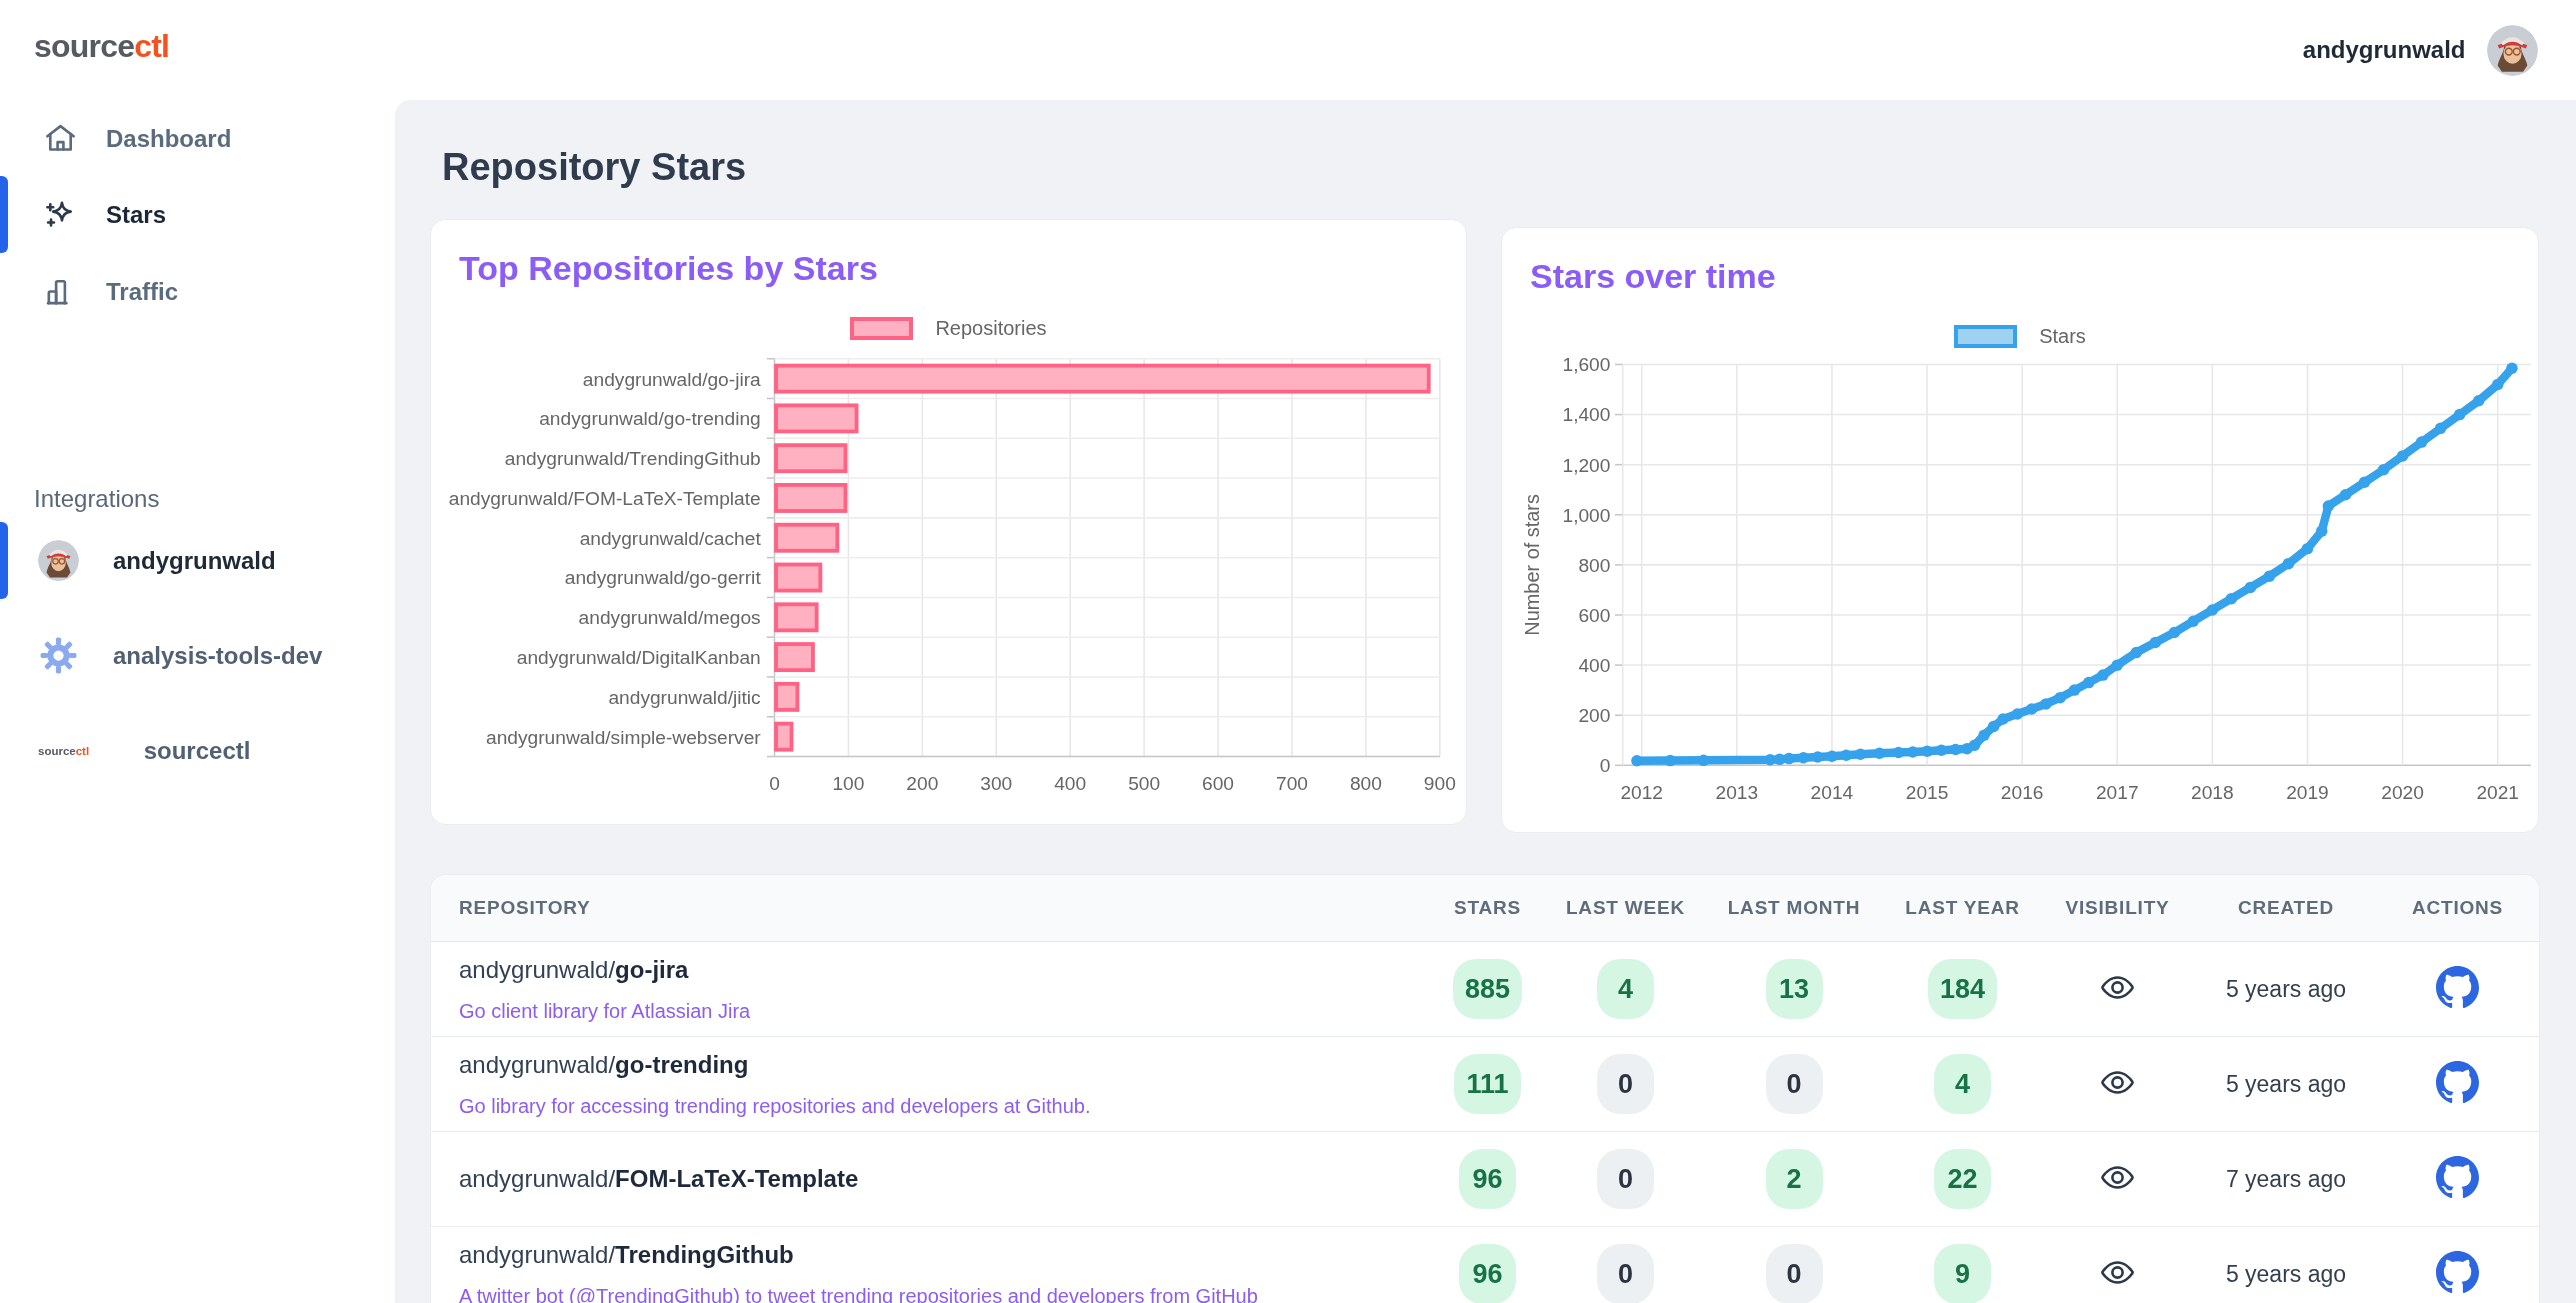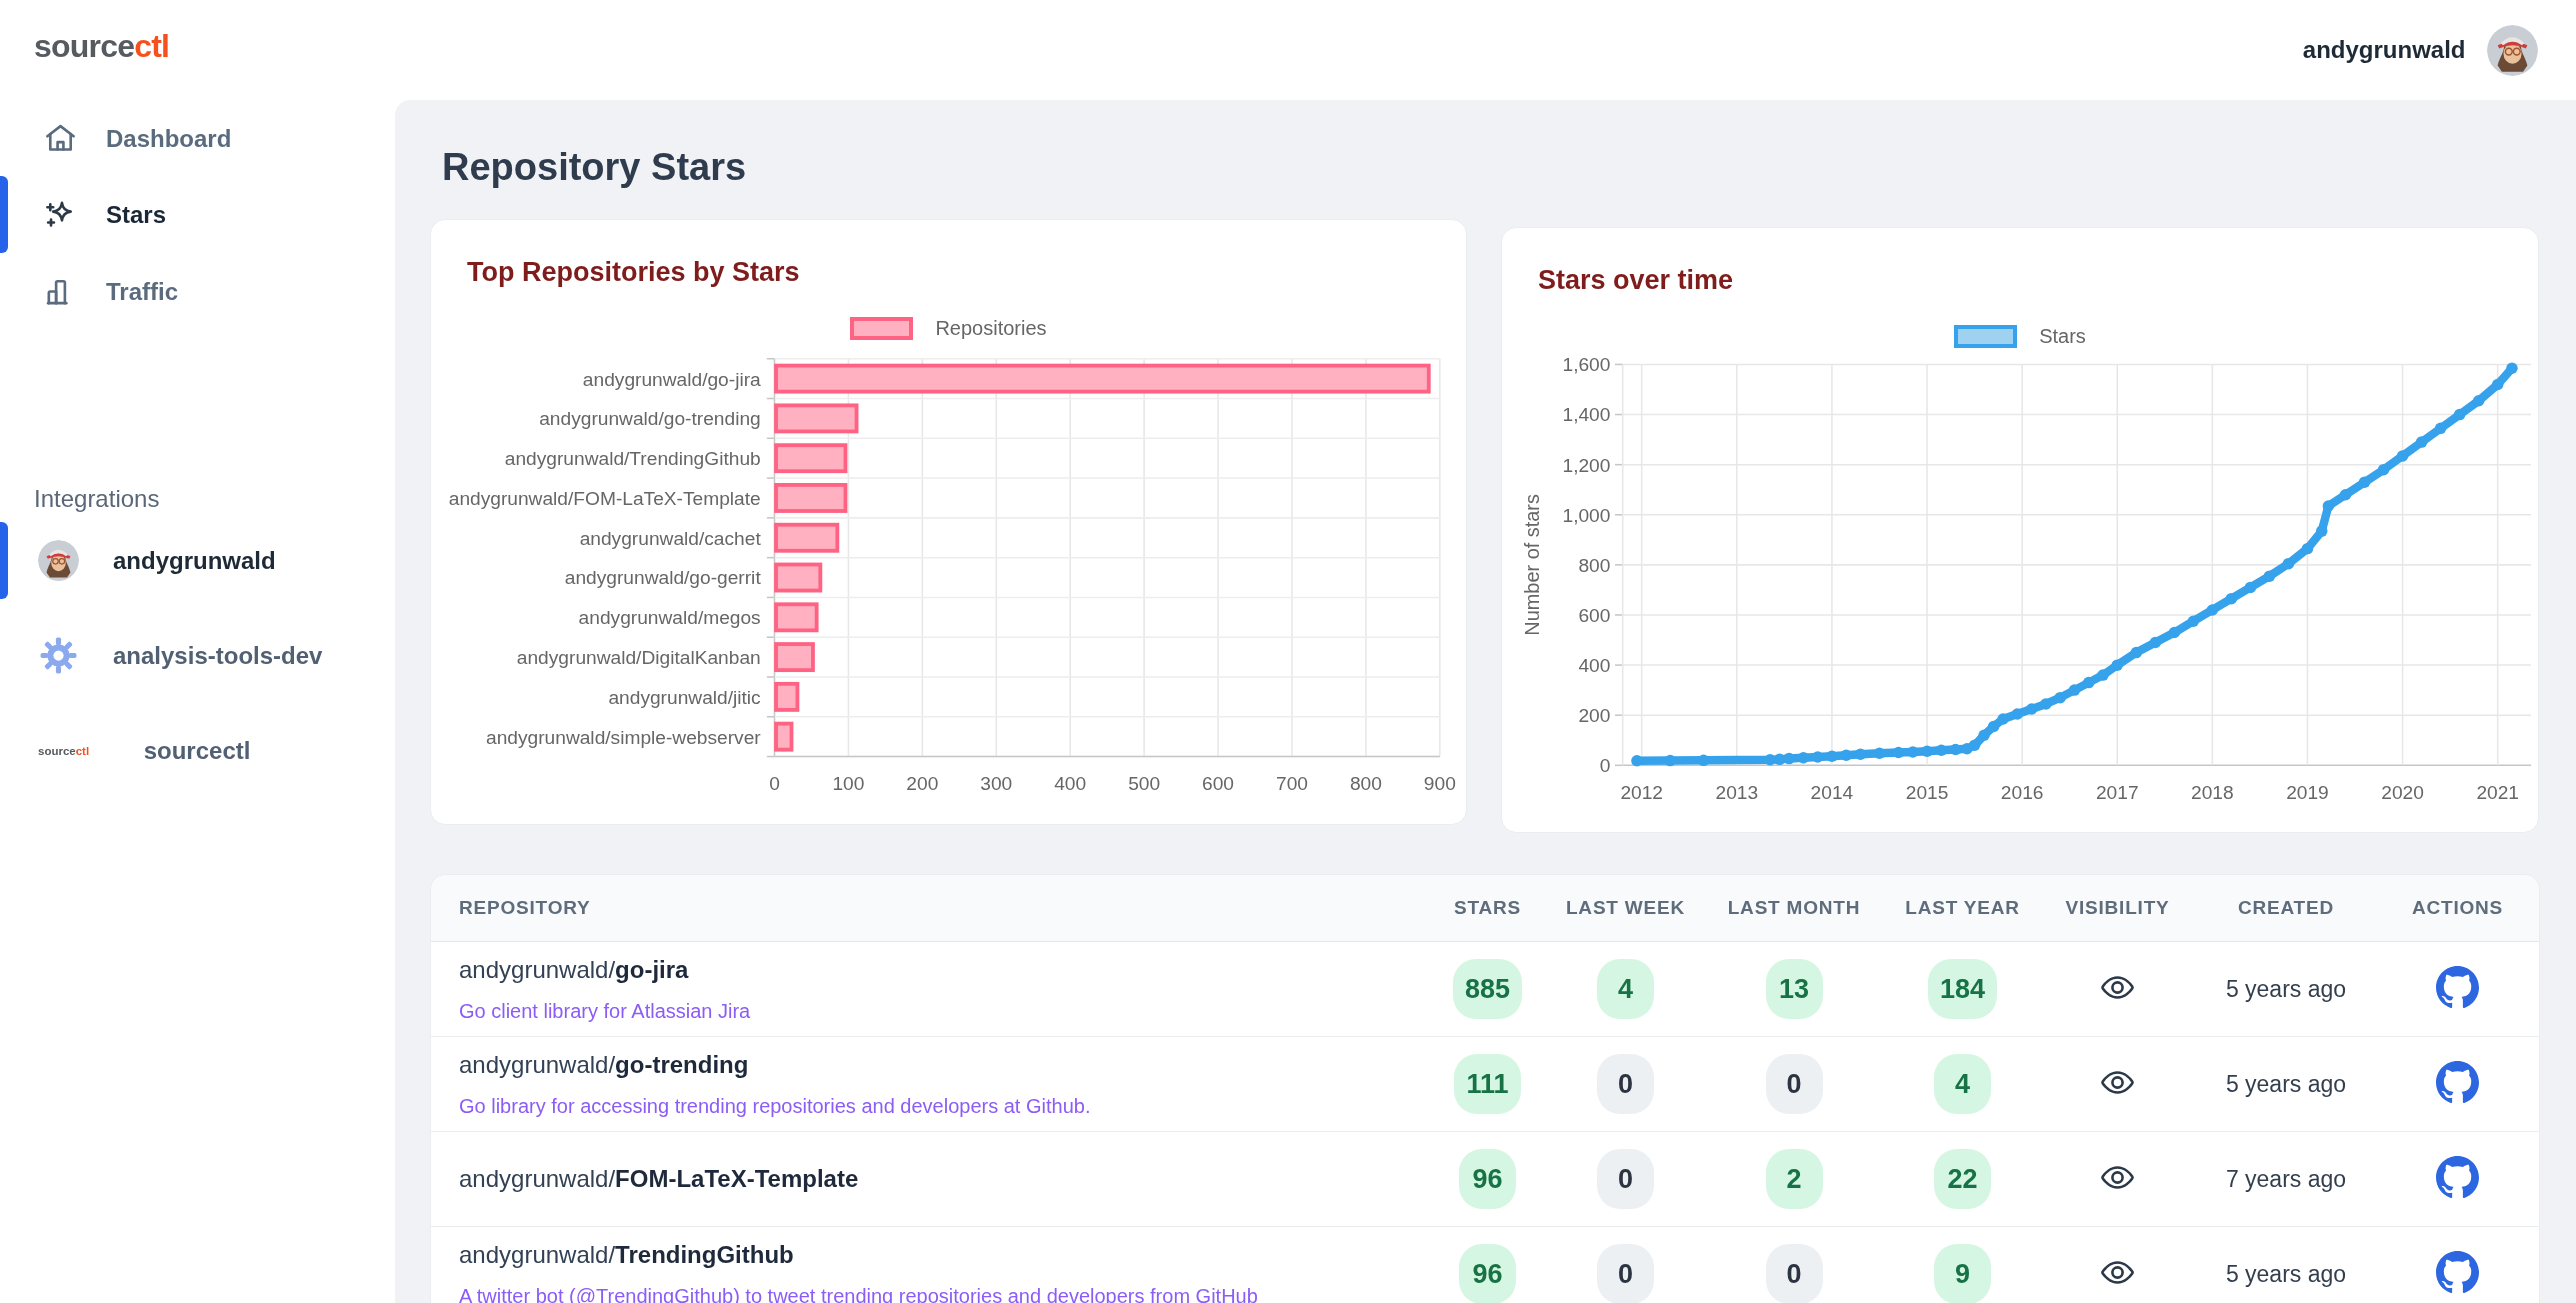--- a/index.html
+++ b/index.html
@@ -33,21 +33,21 @@
     display:flex;align-items:center;justify-content:flex-end;padding-right:38px;gap:21.5px;z-index:2}
   .topbar .username{font-size:24px;font-weight:700;color:#1f2a37;cursor:pointer}
   .avatar{border-radius:50%;overflow:hidden;display:block;cursor:pointer}
   
   .content{position:absolute;left:395px;top:100px;width:2181px;height:1204px;background:#f0f2f5;
     border-top-left-radius:15.3px;overflow:hidden}
   .page-title{position:absolute;left:35px;top:34px;font-size:38px;font-weight:bold;color:#2f3c4e;margin:12px}
   .card{position:absolute;background:#fff;border:0.8px solid #e9ecf0;border-radius:15.3px;box-sizing:border-box}
   #card-bar{left:35px;top:119px;width:1037px;height:606px}
   #card-line{left:1106px;top:127px;width:1038px;height:606px}
-  .card h2{margin:8px;position:absolute;left:28px;top:29px;font-size:27px;font-weight:bold;color:#7f1d1d}
+  .card h2{margin:0;position:absolute;left:28px;top:29px;font-size:34px;font-weight:bold;color:#8b5cf6}
   .legend{position:absolute;left:0;right:0;top:97px;display:flex;justify-content:center;align-items:center;gap:22px}
   .legend-box{width:63px;height:23px;box-sizing:border-box}
   .legend-text{font-size:20px;color:#666}
   .chart-svg{position:absolute;left:0;top:0}
   
   #card-table{left:35px;top:774px;width:2110px;height:613px;overflow:hidden}
   .trow{display:grid;grid-template-columns:1fr 123px 153px 184px 153px 157px 180px 163px;
     align-items:center;box-sizing:border-box}
   .thead{height:67px;background:#f8fafc;border-radius:15.3px 15.3px 0 0;border-bottom:1.5px solid #e3e8ec}
   .thead .th{font-size:19px;font-weight:bold;color:#5f6c7b;letter-spacing:0.8px;text-align:center}

